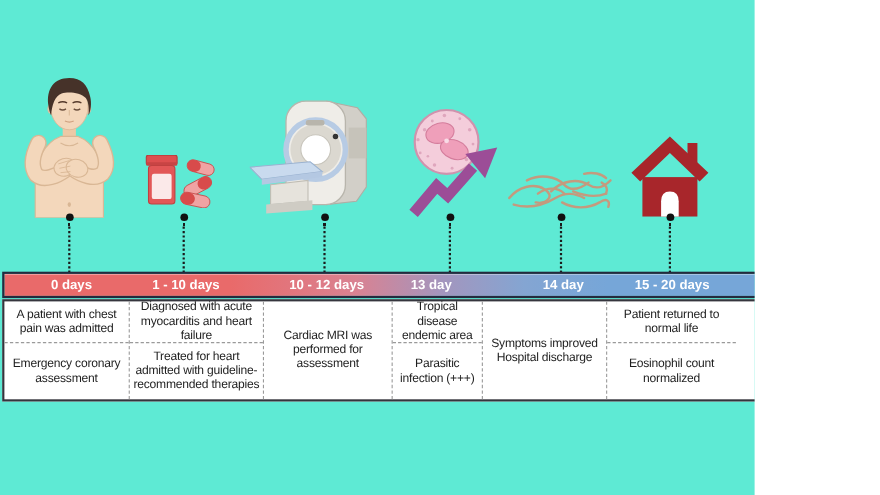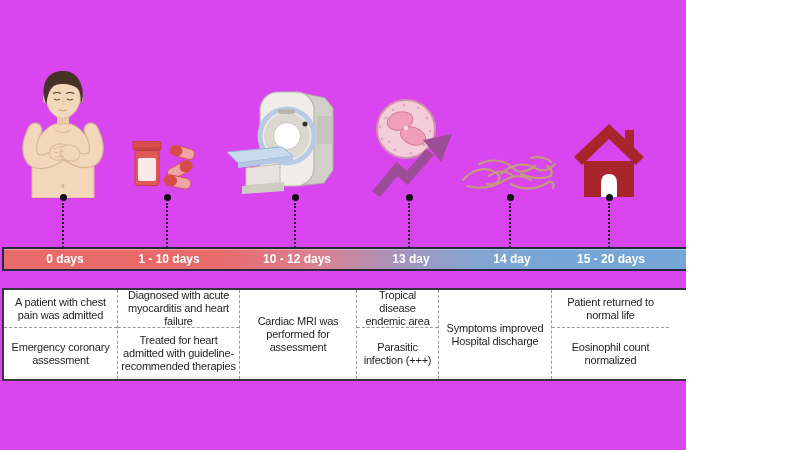--- a/index.html
+++ b/index.html
@@ -1,41 +1,41 @@
 <!DOCTYPE html>
 <html style="--timeline_red: #e96a6a; --timeline_blue: #76a6d8; --timeline_border: #252a3e; --table_border: #35353d; --text_dark: #1e1e1e; --house_red: #a8262b; --cell_pink: #f4cddb; --arrow_purple: #9c4d97; --person_purple: #5757a8; --worm_tan: #c49a7e; --pill_red: #d84b4b; --bed_blue: #c9daee;"><head>
 <meta charset="utf-8">
 <style>
   :root{
     --timeline_red:#e96a6a; --timeline_blue:#76a6d8; --timeline_border:#252a3e;
     --table_border:#35353d; --text_dark:#1e1e1e;
   }
   html,body{margin:0;padding:0;background:#fff;}
   .canvas{
-    position:relative;width:686px;height:450px;background:#d946ef;overflow:hidden;
+    position:relative;width:686px;height:450px;background:#5eead4;overflow:hidden;
     font-family:"Liberation Sans","DejaVu Sans",sans-serif;color:var(--text_dark);
   }
   .icon-box{position:absolute;}
   .icon-box svg{display:block;width:100%;height:100%;}
   .dot{position:absolute;top:194px;width:7px;height:7px;border-radius:50%;background:#111;}
   .dline{position:absolute;top:203px;height:45px;width:0;border-left:2px dotted #1a1a1a;}
   .bar{
     position:absolute;left:2px;top:247px;width:762px;height:20px;
     border:2px solid var(--timeline_border);
     background:linear-gradient(90deg,var(--timeline_red) 0%,var(--timeline_red) 27%,
       #d98292 42%, #a495bd 52%, #84a5d2 62%, var(--timeline_blue) 72%, var(--timeline_blue) 100%);
     box-shadow:inset 0 1px 0 rgba(255,255,255,.35);
   }
   .tlabel{
     position:absolute;top:0;transform:translateX(-50%);
     line-height:20px;font-size:12px;font-weight:bold;color:#ffffff;white-space:nowrap;
   }
   .arrowhead{position:absolute;left:764px;top:243px;width:34px;height:33px;}
   .stage-table{
-    position:absolute;left:2px;top:288px;width:783px;height:89px;background:#fff;
+    position:absolute;left:2px;top:272px;width:783px;height:89px;background:#fff;
     border:2px solid var(--table_border);display:flex;box-sizing:content-box;
   }
   .col{display:flex;flex-direction:column;box-sizing:border-box;}
   .col:not(:last-child){border-right:1px dashed #9a9a9a;}
   .cell{
     display:flex;align-items:center;justify-content:center;text-align:center;
     font-size:11px;line-height:1.18;letter-spacing:-0.2px;padding:2px 3px;
     white-space:pre-line;box-sizing:border-box;color:var(--text_dark);
   }
   .cell.top{height:38px;border-bottom:1px dashed #9a9a9a;}
@@ -211,21 +211,21 @@
   <div class="dline" style="left:509px"></div>
   <div class="dot" style="left:605.5px"></div>
   <div class="dline" style="left:608px"></div>
   <div class="dot" style="left:720.5px"></div>
   <div class="dline" style="left:723px"></div>
 
   <div class="bar">
     <span class="tlabel" style="left:61px">0 days</span>
     <span class="tlabel" style="left:165px">1 - 10 days</span>
     <span class="tlabel" style="left:293px">10 - 12 days</span>
-    <span class="tlabel" style="left:407px">13 day</span>
+    <span class="tlabel" style="left:388px">13 day</span>
     <span class="tlabel" style="left:508px">14 day</span>
     <span class="tlabel" style="left:607px">15 - 20 days</span>
     <span class="tlabel" style="left:722px">Follow-up</span>
   </div>
   <svg class="arrowhead" viewBox="0 0 34 33" xmlns="http://www.w3.org/2000/svg">
     <polygon points="0,1.5 32,16.5 0,31.5" fill="#76a6d8" stroke="#252a3e" stroke-width="2.5"></polygon>
   </svg>
 
   <div class="stage-table">
     <div class="col w0">

